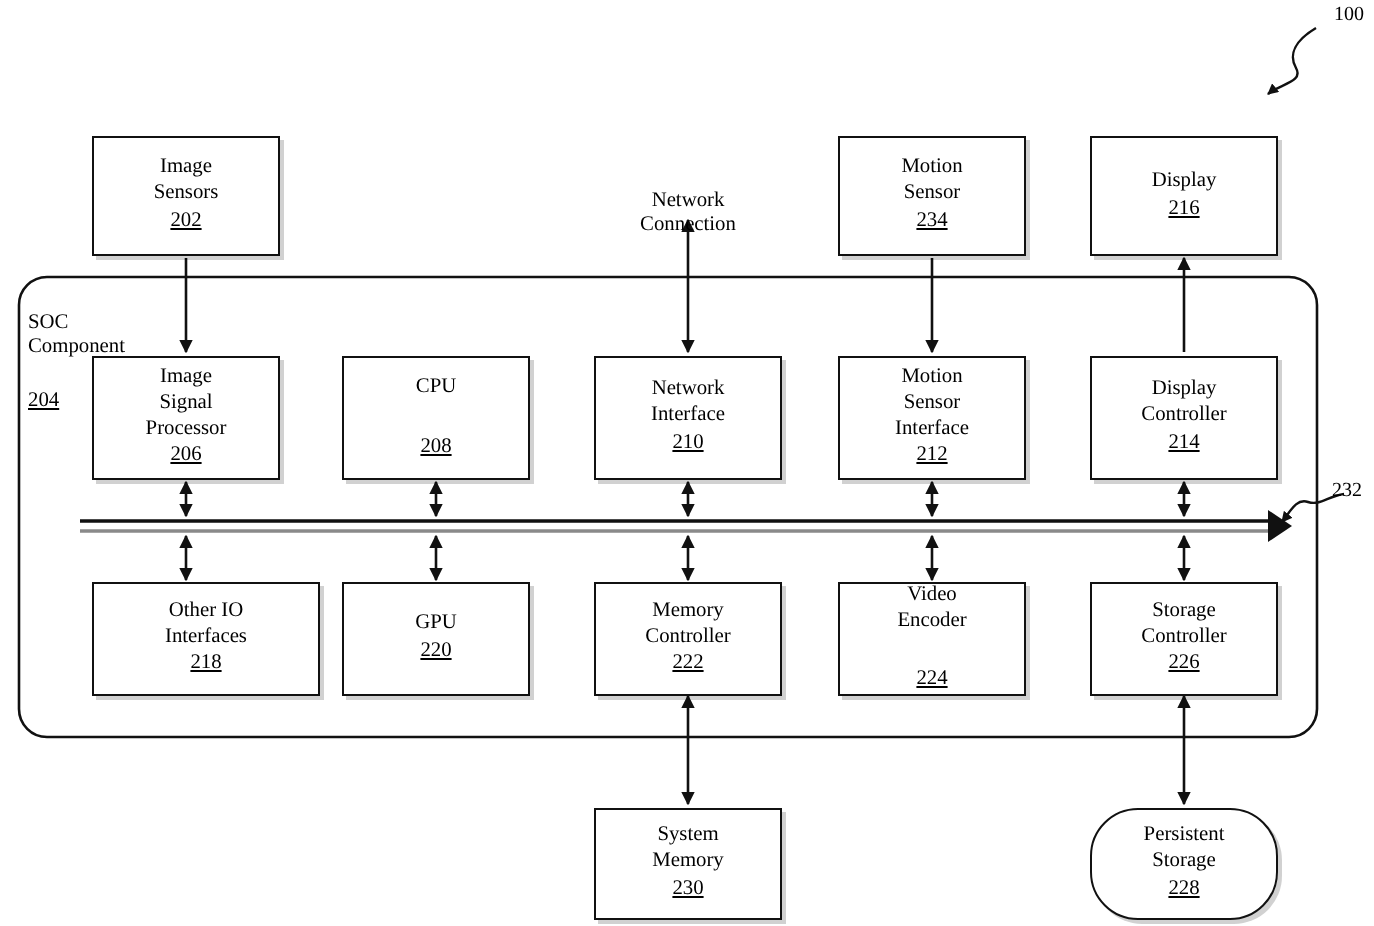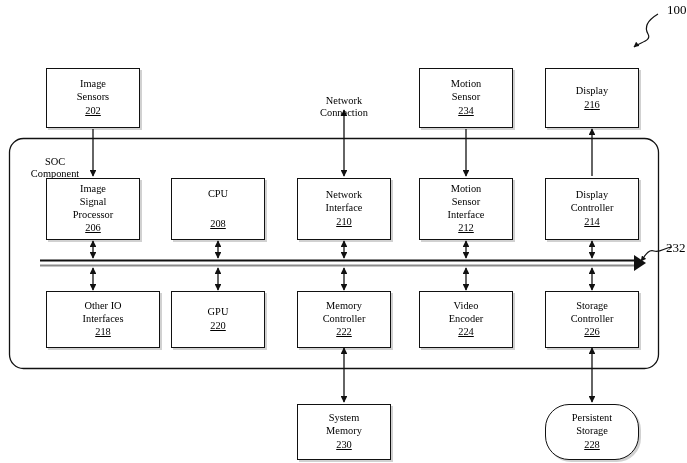--- a/index.html
+++ b/index.html
@@ -49,27 +49,27 @@
   .free-text {
     position: absolute;
     text-align: center;
     font-size: 10.4px;
     line-height: 1.22;
     color: #000000;
     white-space: pre-line;
   }
   .ref-text {
     position: absolute;
-    font-size: 13px;
+    font-size: 10px;
     color: #000000;
     text-align: center;
   }
   .soc-caption {
     position: absolute;
-    text-align: center;
+    text-align: left;
     font-size: 10.4px;
     line-height: 1.22;
     color: #000000;
     white-space: pre-line;
   }
   .soc-caption .node-ref {
     text-decoration: underline;
   }
 </style>
 </head>
@@ -196,21 +196,21 @@
     <span class="node-label">GPU</span>
     <span class="node-ref">220</span>
   </div>
 
   <div class="node-box" style="left:297px; top:291px; width:94px; height:57px;">
     <span class="node-label">Memory
 Controller</span>
     <span class="node-ref">222</span>
   </div>
 
-  <div class="node-box" style="left:419px; top:291px; width:94px; height:57px;">
+  <div class="node-box" style="left:419px; top:291px; width:94px; height:57px;justify-content:space-between;">
     <span class="node-label">Video
 Encoder</span>
     <span class="node-ref">224</span>
   </div>
 
   <div class="node-box" style="left:545px; top:291px; width:94px; height:57px;">
     <span class="node-label">Storage
 Controller</span>
     <span class="node-ref">226</span>
   </div>

